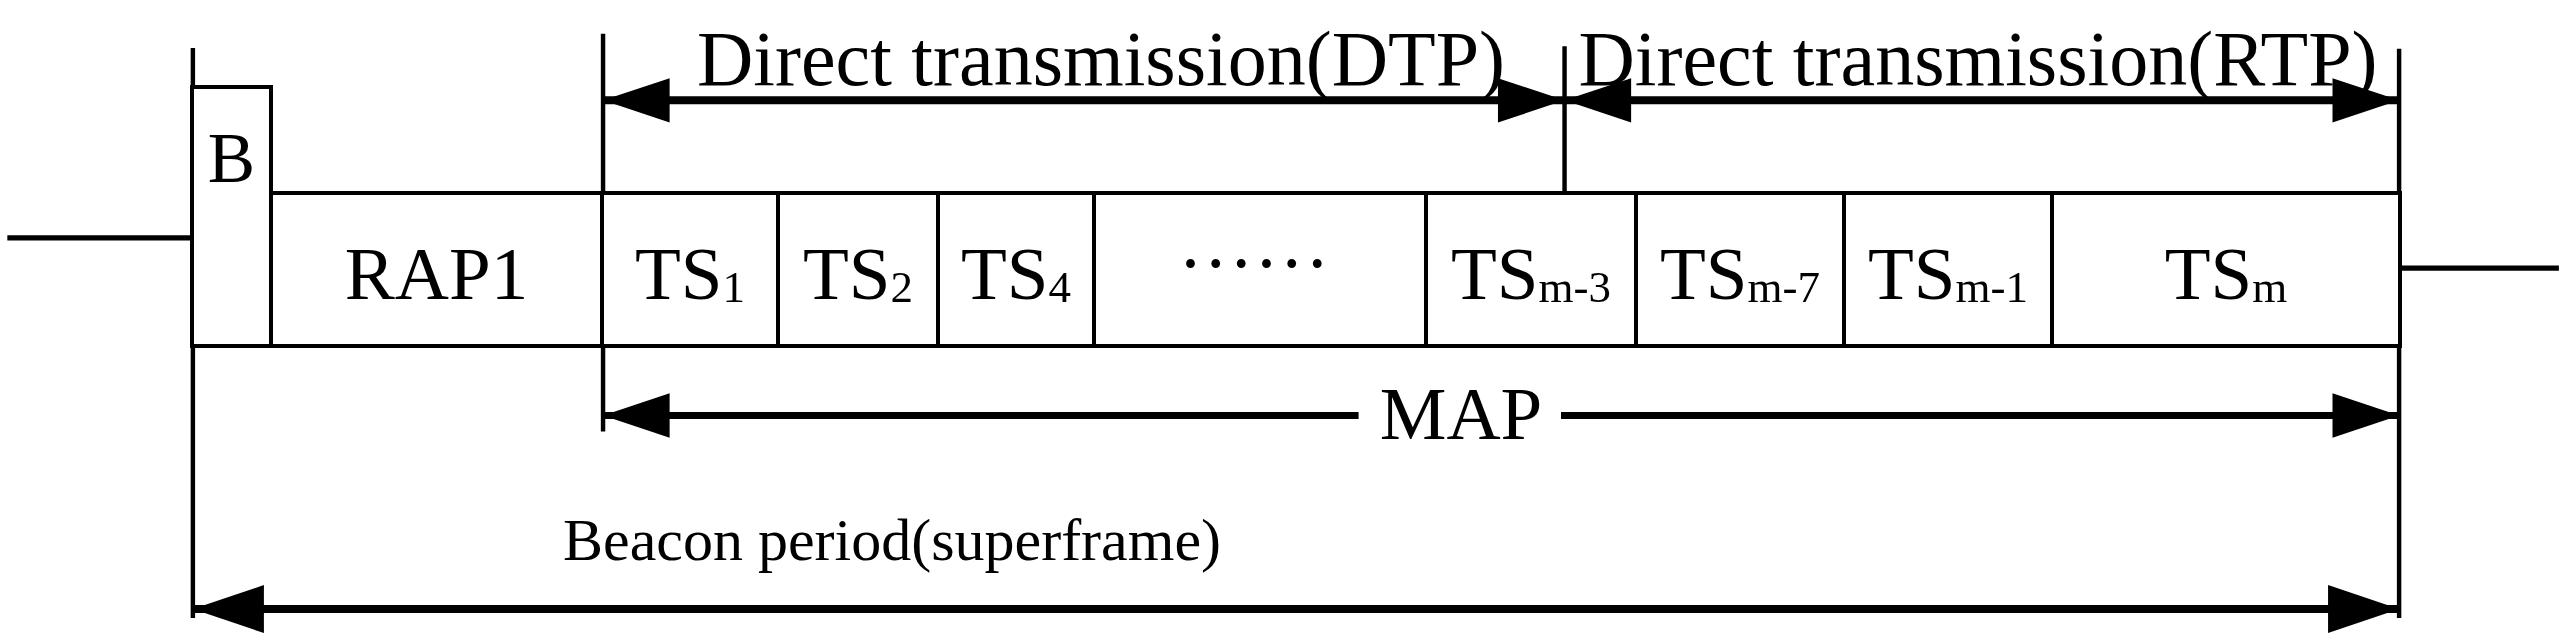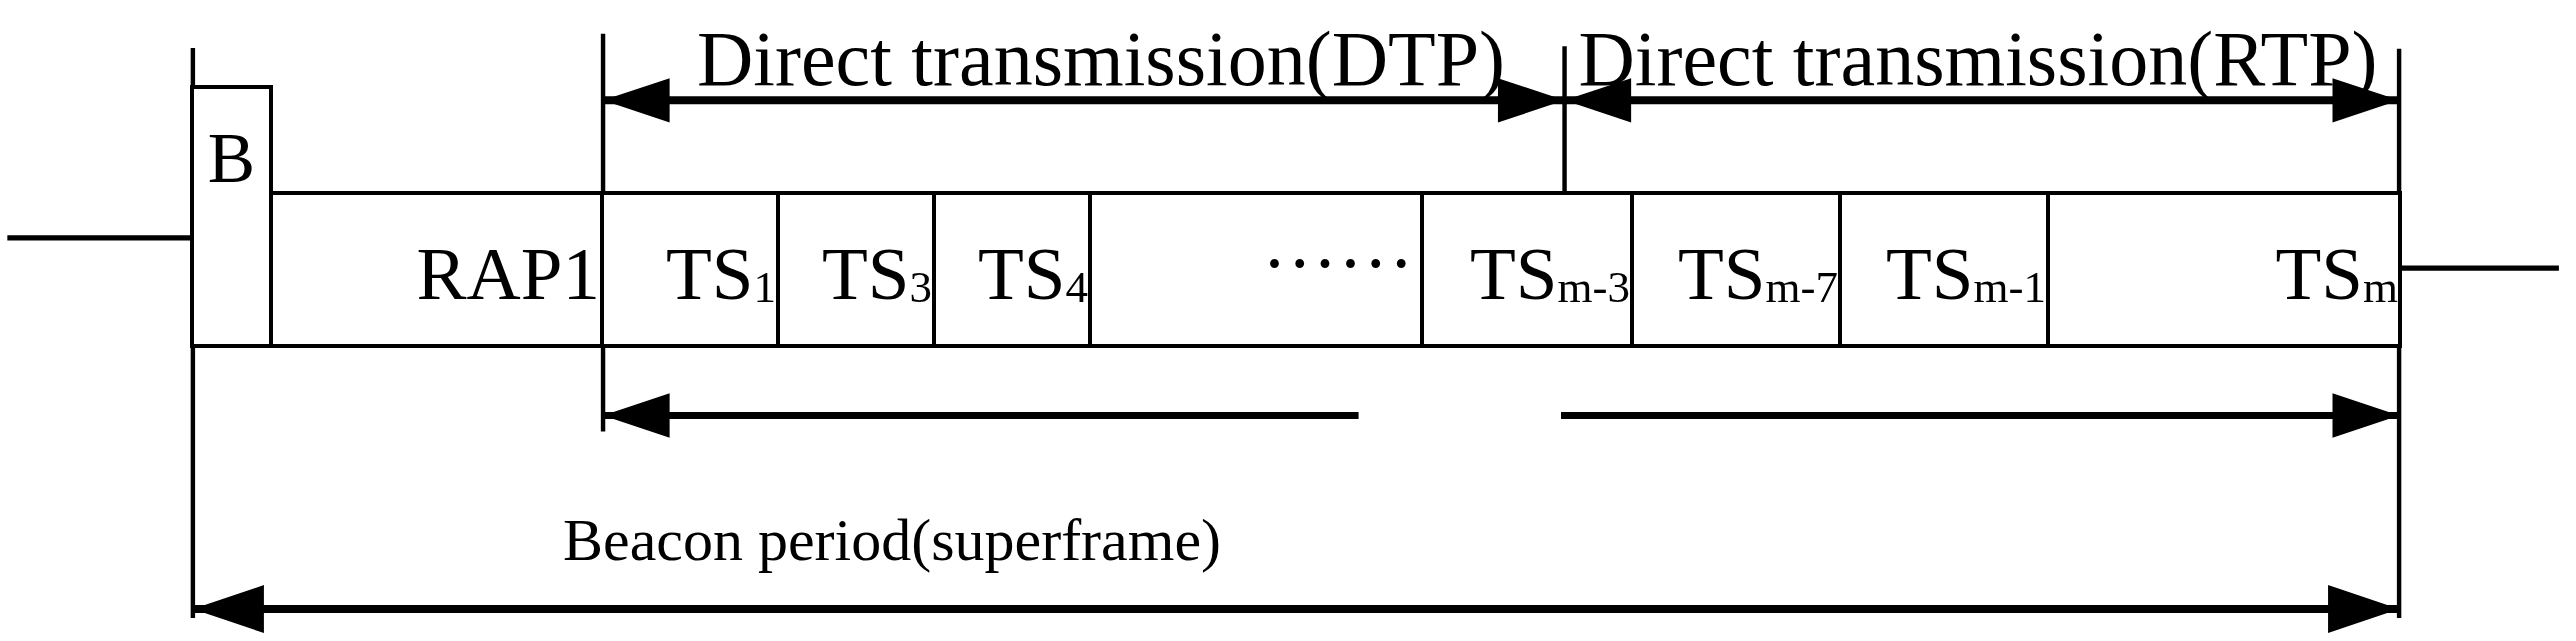--- a/index.html
+++ b/index.html
@@ -22,21 +22,21 @@
     text-align:center;font-size:71px;line-height:1;
   }
   
   .slot-row{
     position:absolute;left:269px;top:191px;width:2133px;height:157px;
     border:4.4px solid #000;box-sizing:border-box;background:#fff;
     display:flex;
   }
   .cell{
     border-right:4.4px solid #000;box-sizing:border-box;
-    display:flex;align-items:center;justify-content:flex-end;
+    display:flex;align-items:center;justify-content:center;
     font-size:75px;line-height:1;padding-top:7px;
   }
   .cell:last-child{border-right:none;}
   .cell sub{font-size:0.6em;vertical-align:-0.06em;line-height:1;}
   .cell.dots-cell{padding-top:0;font-size:37px;letter-spacing:12.4px;}
   .dots-cell span{transform:translateY(-5.3px);}
   
   .annot{
     position:absolute;line-height:1;white-space:nowrap;
     transform:translateX(-50%);
@@ -83,22 +83,22 @@
     <div class="b-label">B</div>
   </div>
 
   <div class="slot-row">
     <div class="cell" style="width:331px">
       <span>RAP1</span>
     </div>
     <div class="cell" style="width:176px">
       <span><span>TS</span><sub>1</sub></span>
     </div>
-    <div class="cell" style="width:156px">
-      <span><span>TS</span><sub>3</sub></span>
+    <div class="cell" style="width:160px">
+      <span><span>TS</span><sub>2</sub></span>
     </div>
     <div class="cell" style="width:156px">
       <span><span>TS</span><sub>4</sub></span>
     </div>
     <div class="cell dots-cell" style="width:332px">
       <span>••••••</span>
     </div>
     <div class="cell" style="width:210px">
       <span><span>TS</span><sub>m-3</sub></span>
     </div>
@@ -108,16 +108,17 @@
     <div class="cell" style="width:208px">
       <span><span>TS</span><sub>m-1</sub></span>
     </div>
     <div class="cell" style="flex:1">
       <span><span>TS</span><sub>m</sub></span>
     </div>
   </div>
 
   <div class="annot annot-dtp">Direct transmission(DTP)</div>
   <div class="annot annot-rtp">Direct transmission(RTP)</div>
+  <div class="annot annot-map">MAP</div>
   <div class="annot annot-beacon">Beacon period(superframe)</div>
 
 </div>
 
 
 </body></html>

